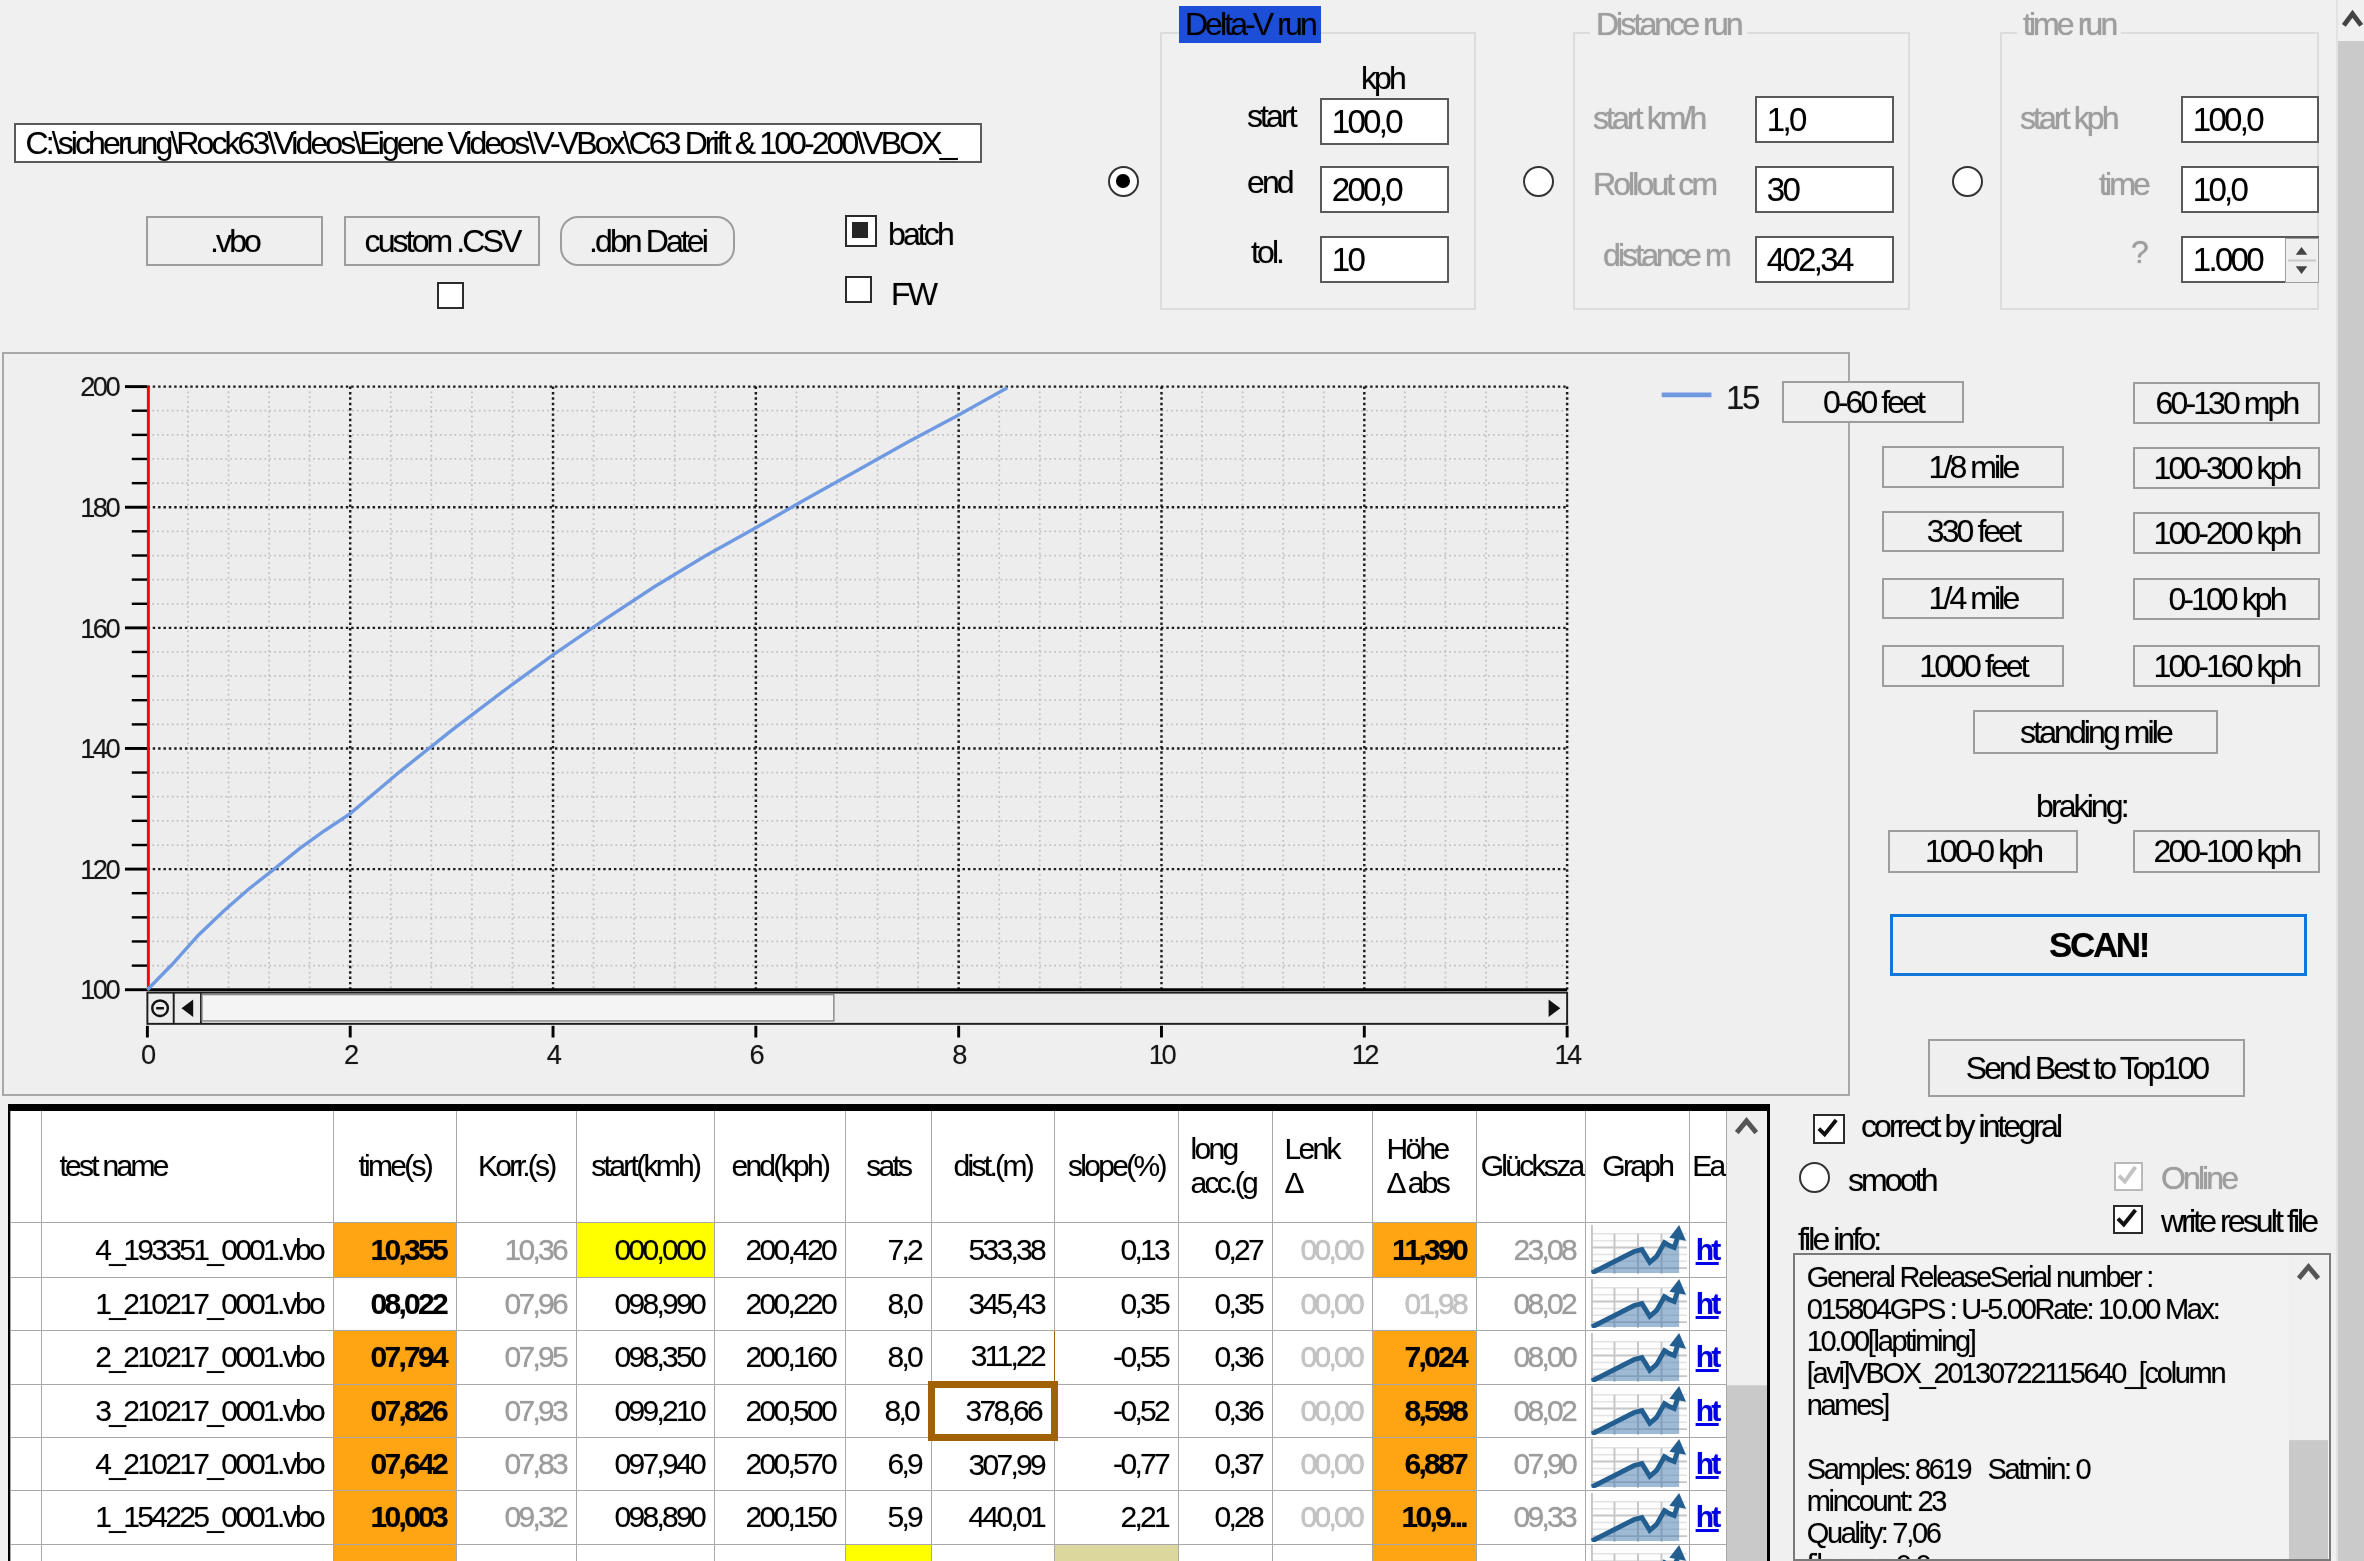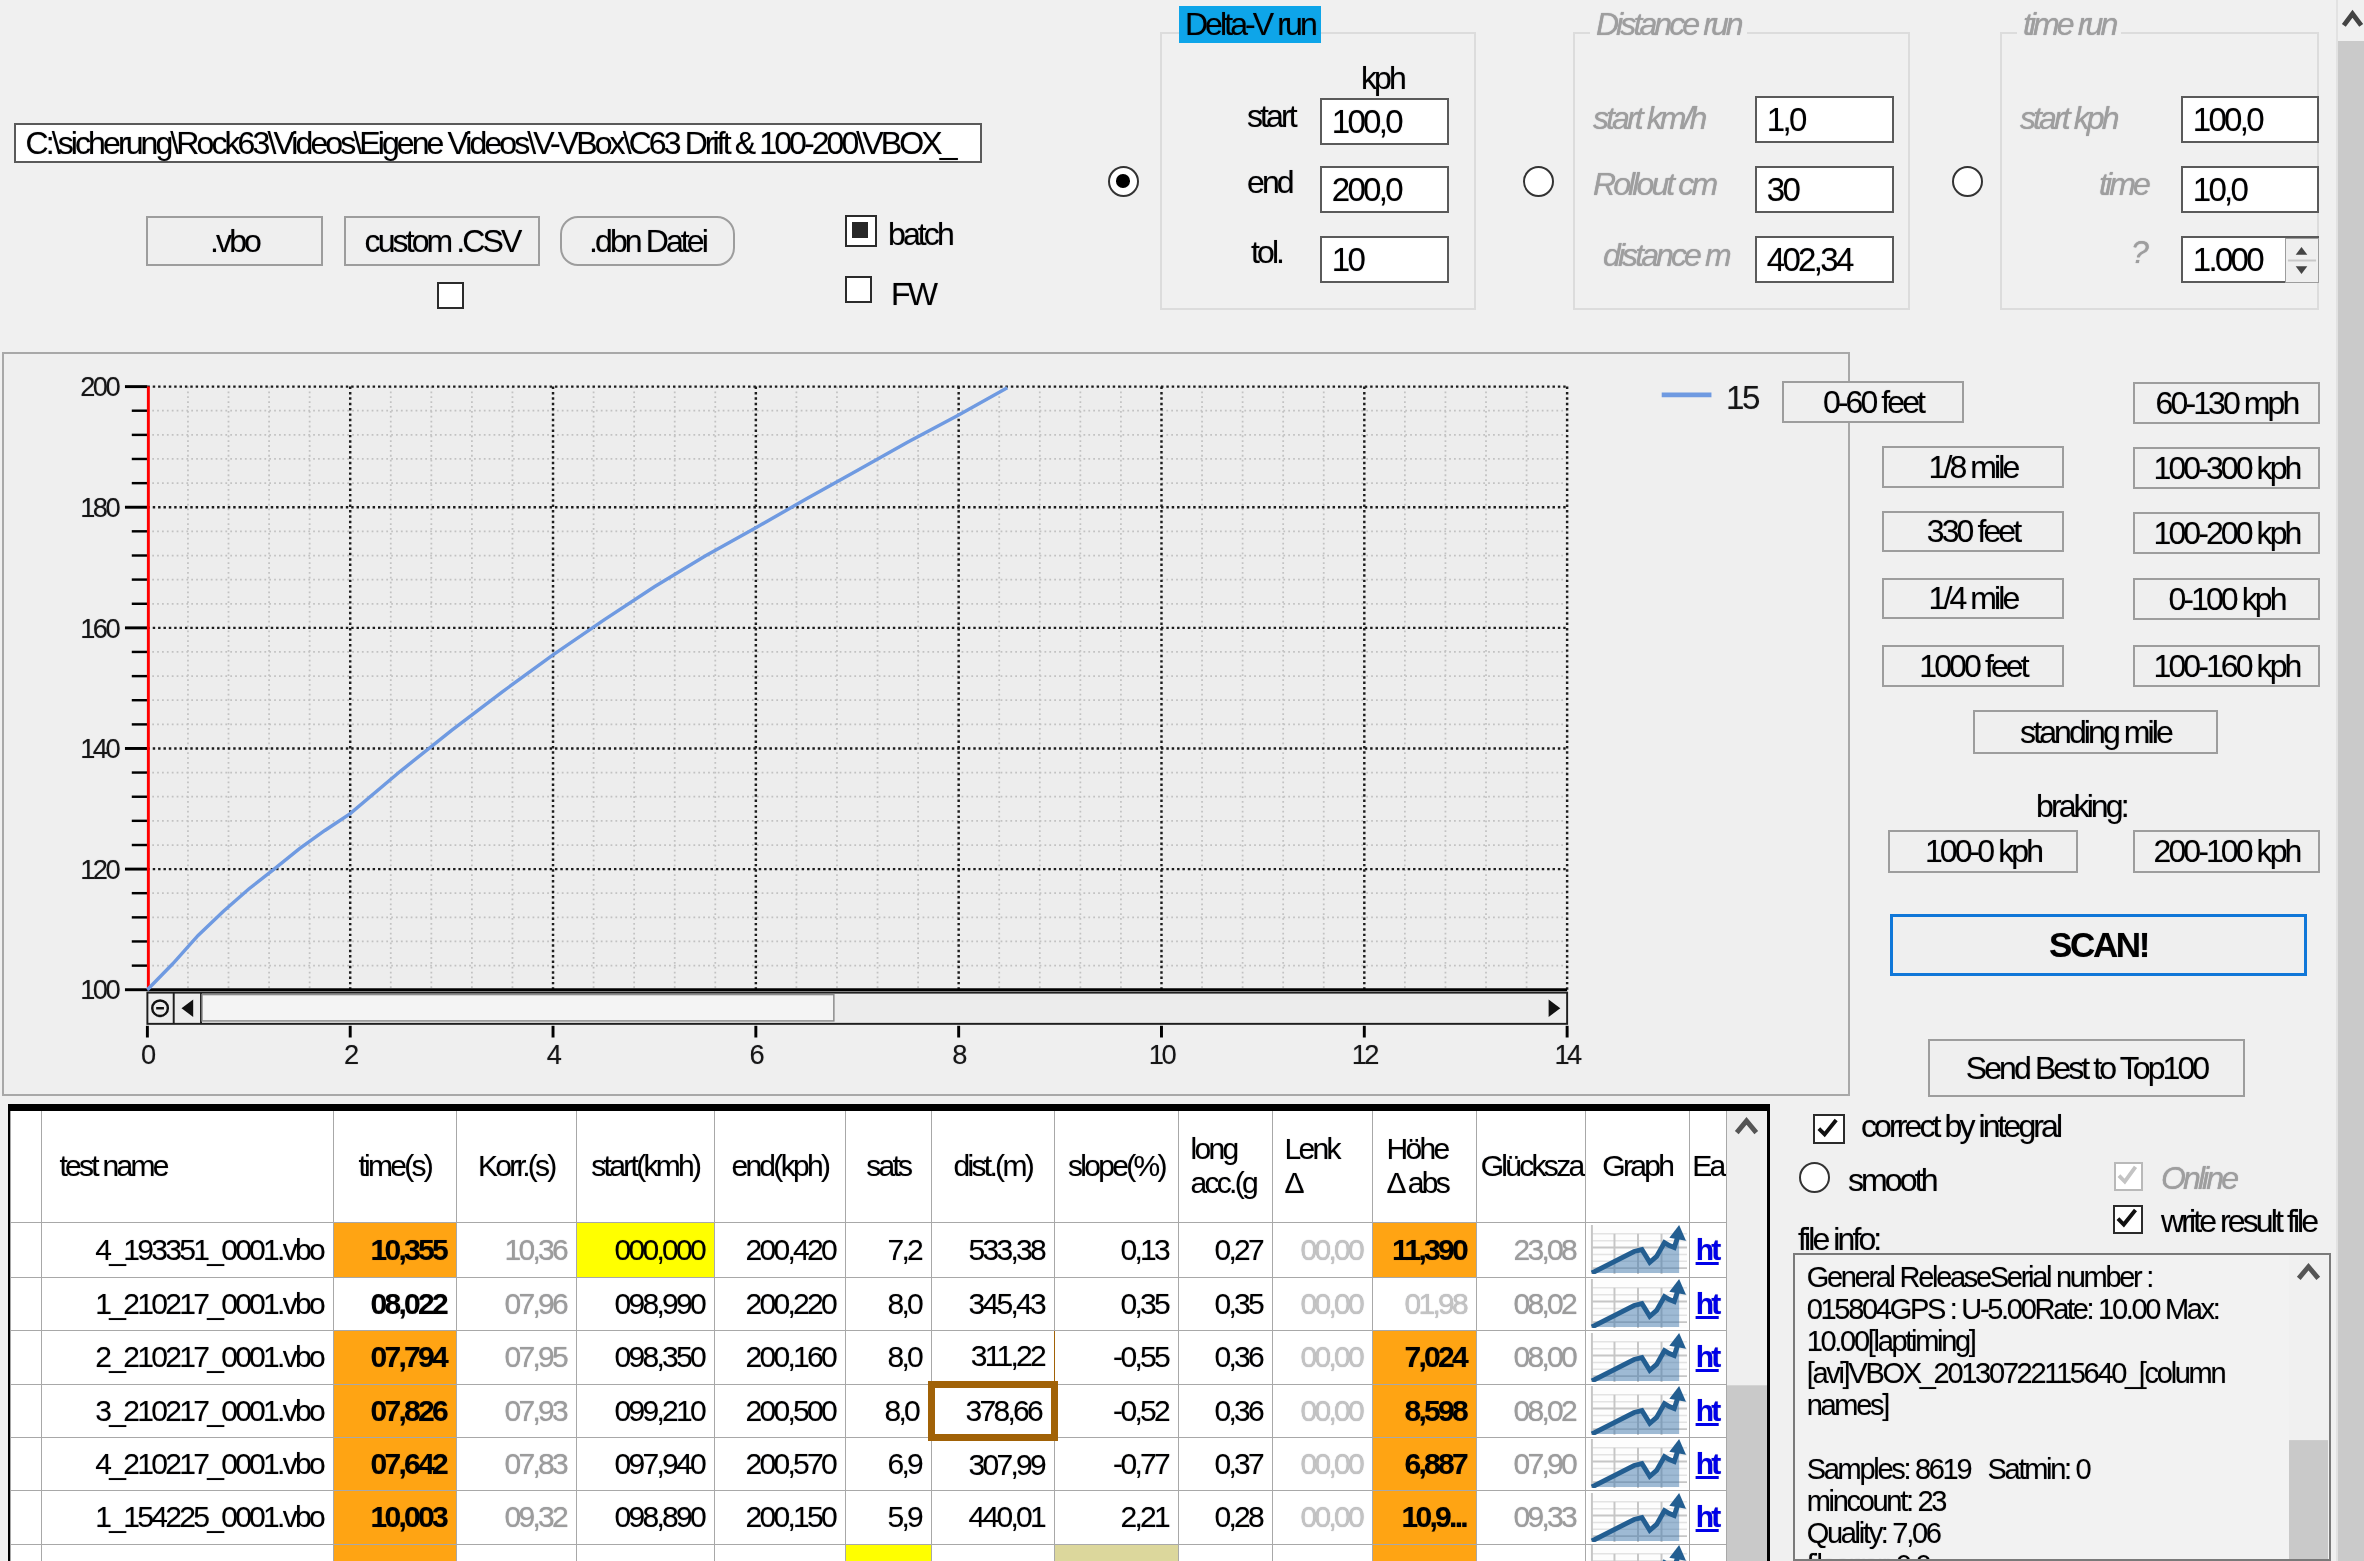--- a/index.html
+++ b/index.html
@@ -5,21 +5,21 @@
 html,body{margin:0;padding:0;background:#f0f0f0;}
 #page{position:relative;width:2365px;height:1561px;background:#f0f0f0;overflow:hidden;
  font-family:"Liberation Sans",sans-serif;color:#000;text-shadow:0 0 1px rgba(20,20,40,0.4);}
 .abs{position:absolute;}
 .btn{position:absolute;border:2px solid #9d9d9d;background:#efefef;display:flex;align-items:center;justify-content:center;font-size:32px;letter-spacing:-2.9px;white-space:nowrap;box-sizing:border-box;}
 .inp{position:absolute;border:2px solid #5a5a5a;background:#fff;font-size:33px;letter-spacing:-2.7px;display:flex;align-items:center;padding-left:9.8px;box-sizing:border-box;white-space:nowrap;}
 .gb{position:absolute;border:2px solid #dcdcdc;box-sizing:border-box;}
 .cb{position:absolute;background:#fff;border:2.9px solid #2b2b2b;box-sizing:border-box;}
 .rad{position:absolute;width:31px;height:31px;border:2.9px solid #333;border-radius:50%;background:#fff;box-sizing:border-box;}
 .dot{position:absolute;left:5.9px;top:5.9px;width:13.7px;height:13.7px;border-radius:50%;background:#000;}
-.g{color:#9e9e9e;font-style:italic;}
+.g{color:#9e9e9e;}
 .lbl{position:absolute;font-size:32px;letter-spacing:-2.9px;white-space:nowrap;}
 </style>
 </head>
 <body>
 <div id="page">
 
 <div class="inp" style="left:13.7px;top:123px;width:968px;height:40px;font-size:32px;letter-spacing:-2.9px;">C:\sicherung\Rock63\Videos\Eigene Videos\V-VBox\C63 Drift &amp; 100-200\VBOX_</div>
 <div class="btn" style="left:146px;top:216px;width:177px;height:50px;">.vbo</div>
 <div class="btn" style="left:344px;top:216px;width:196px;height:50px;">custom .CSV</div>
 <div class="btn" style="left:560px;top:216px;width:175px;height:50px;border-radius:18px;">.dbn Datei</div>
@@ -30,21 +30,21 @@
 <div class="cb" style="left:437px;top:282px;width:27px;height:27px;border-width:2.9px;"></div>
 <div class="cb" style="left:845px;top:276px;width:27px;height:27px;border-width:2.9px;"></div>
 <div class="lbl" style="left:891px;top:276px;">FW</div>
 <div class="rad" style="left:1108px;top:166px;">
       <div class="dot"></div>
     </div>
 <div class="rad" style="left:1523px;top:166px;"></div>
 <div class="rad" style="left:1952px;top:166px;"></div>
 
 <div class="gb" style="left:1160px;top:32px;width:316px;height:278px;"></div>
-<div class="lbl" style="left:1179px;top:5.9px;background:#0ea5e9;padding:0 5.9px;">Delta-V run</div>
+<div class="lbl" style="left:1179px;top:5.9px;background:#1d4ed8;padding:0 5.9px;">Delta-V run</div>
 <div class="lbl" style="left:1361px;top:60px;">kph</div>
 <div class="lbl" style="left:1247px;top:98px;">start</div>
 <div class="inp" style="left:1320px;top:98px;width:129px;height:47px;">100,0</div>
 <div class="lbl" style="left:1247px;top:164px;">end</div>
 <div class="inp" style="left:1320px;top:166px;width:129px;height:47px;">200,0</div>
 <div class="lbl" style="left:1251px;top:234px;">tol.</div>
 <div class="inp" style="left:1320px;top:236px;width:129px;height:47px;">10</div>
 
 <div class="gb" style="left:1573px;top:32px;width:337px;height:278px;"></div>
 <div class="lbl g" style="left:1590px;top:5.9px;background:#f0f0f0;padding:0 5.9px;">Distance run</div>

